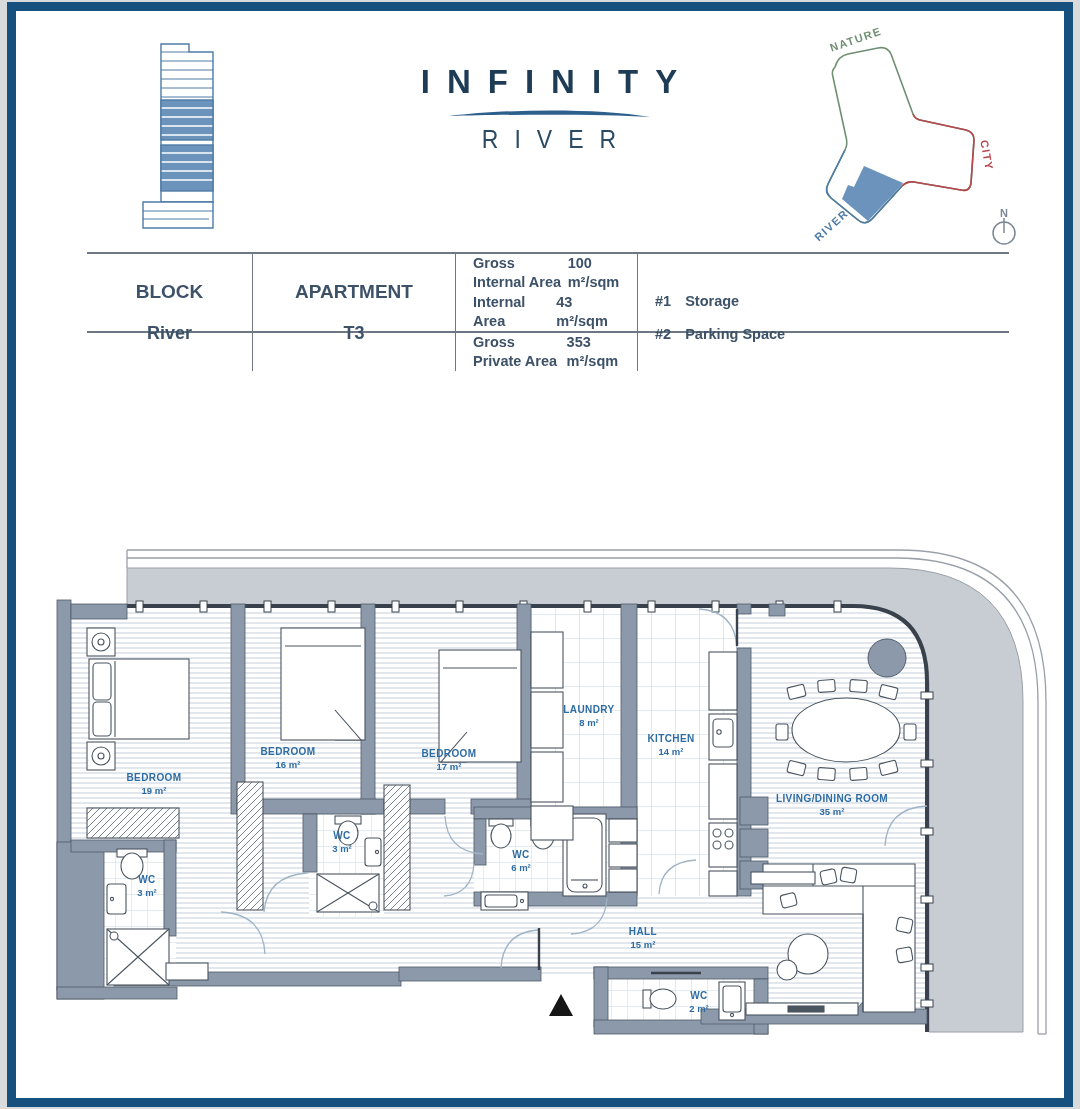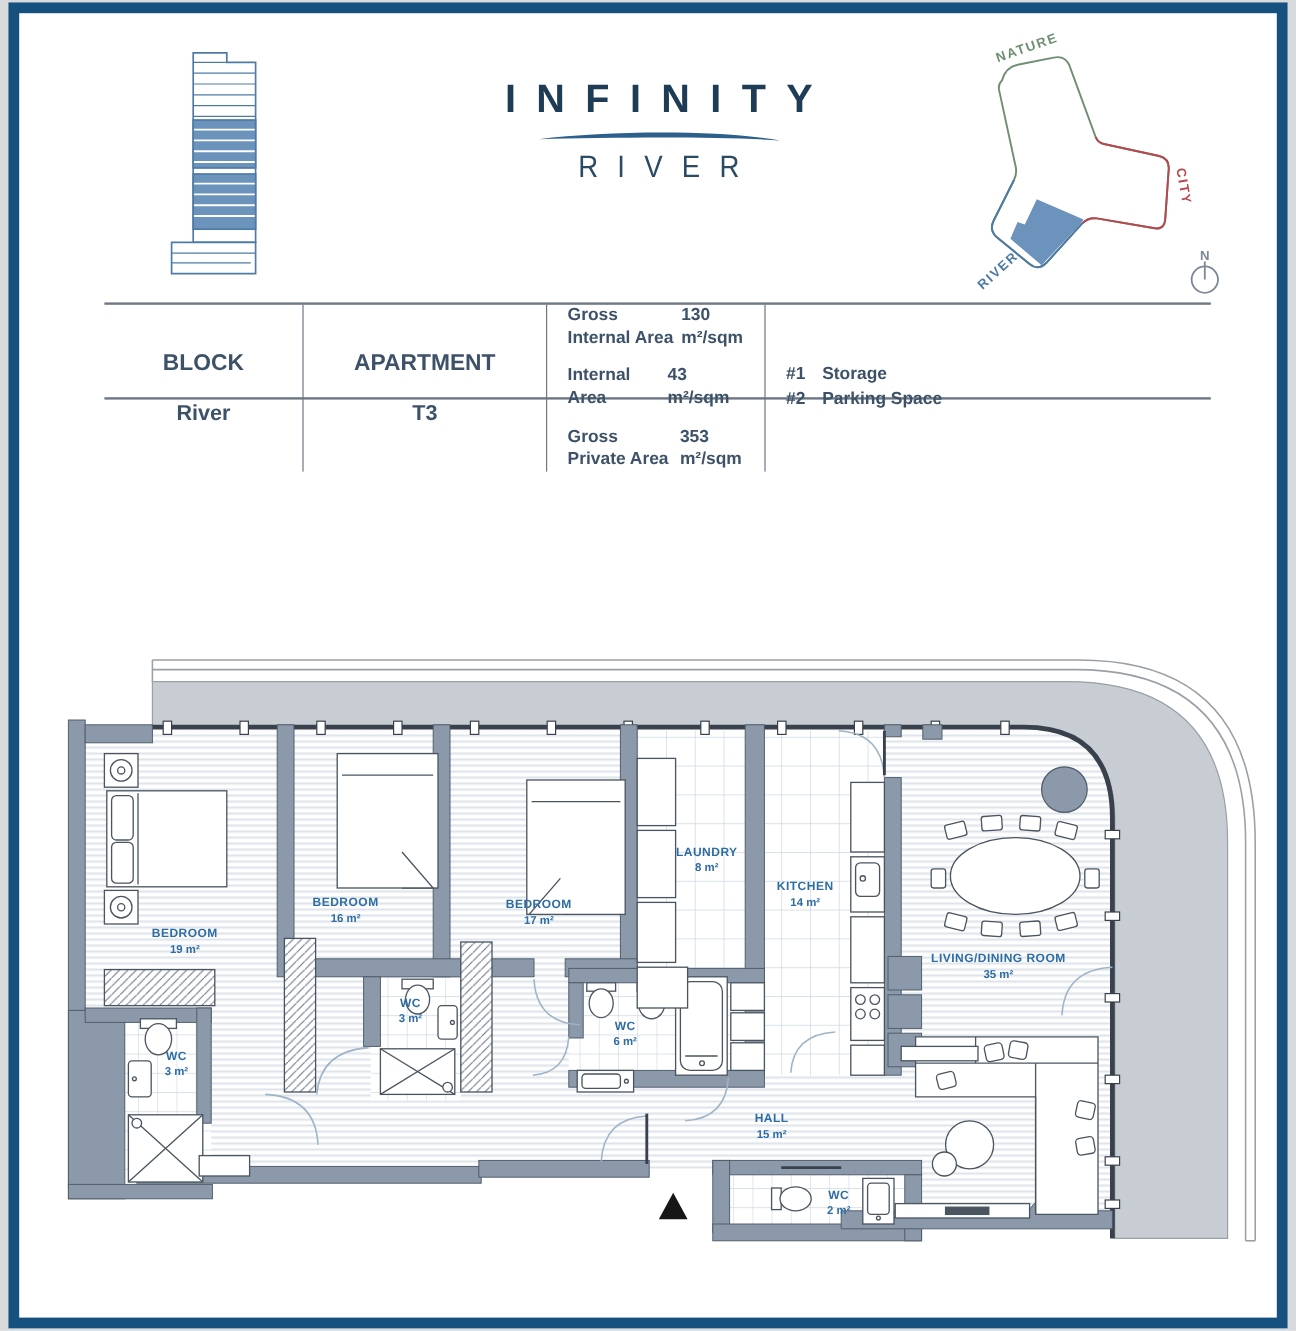--- a/index.html
+++ b/index.html
@@ -19,25 +19,25 @@
   .infotable{left:71px;top:241px;width:922px;height:77px;display:grid;
              grid-template-columns:165px 203px 182px 242px 130px;
              border-top:2px solid var(--table-border);
              border-bottom:2px solid var(--table-border);
              color:var(--table-text);}
   .cell{display:flex;flex-direction:column;justify-content:center;align-items:center;
         gap:20px;}
   .cell + .cell{border-left:1.5px solid var(--table-border);}
   .cell .lab{font-size:19px;font-weight:700;}
   .cell .val{font-size:18px;font-weight:700;}
-  .cell-areas{align-items:stretch;padding:0 13px 0 17px;gap:12px;}
+  .cell-areas{align-items:stretch;padding:0 13px 0 17px;gap:1px;}
   .arearow{display:flex;justify-content:space-between;font-size:14.5px;
            font-weight:700;line-height:1.32;}
   .cell-extras{align-items:flex-start;padding-left:17px;justify-content:center;gap:2px;}
-  .extrarow{font-size:14.5px;font-weight:700;line-height:1.35;}
+  .extrarow{font-size:14.5px;font-weight:700;line-height:1.35;margin-top:12px;}
   .extrarow .xlab{margin-right:10px;}
   svg text{font-family:"Liberation Sans",sans-serif;}
   .roomname{fill:var(--plan-label);font-size:10px;font-weight:700;letter-spacing:.4px;}
   .roomarea{fill:var(--plan-label);font-size:9.5px;font-weight:700;}
   .sitelabel{font-size:11px;font-weight:700;letter-spacing:1.5px;}
 </style>
 </head>
 <body>
 
 <div class="page">
@@ -90,21 +90,21 @@
       <div class="lab">BLOCK</div>
       <div class="val">River</div>
     </div>
     <div class="cell">
       <div class="lab">APARTMENT</div>
       <div class="val">T3</div>
     </div>
     <div class="cell cell-areas">
       <div class="arearow">
         <span>Gross Internal Area</span>
-        <span>130 m²/sqm</span>
+        <span>100 m²/sqm</span>
       </div>
       <div class="arearow">
         <span>Internal Area</span>
         <span>43 m²/sqm</span>
       </div>
       <div class="arearow">
         <span>Gross Private Area</span>
         <span>353 m²/sqm</span>
       </div>
     </div>

